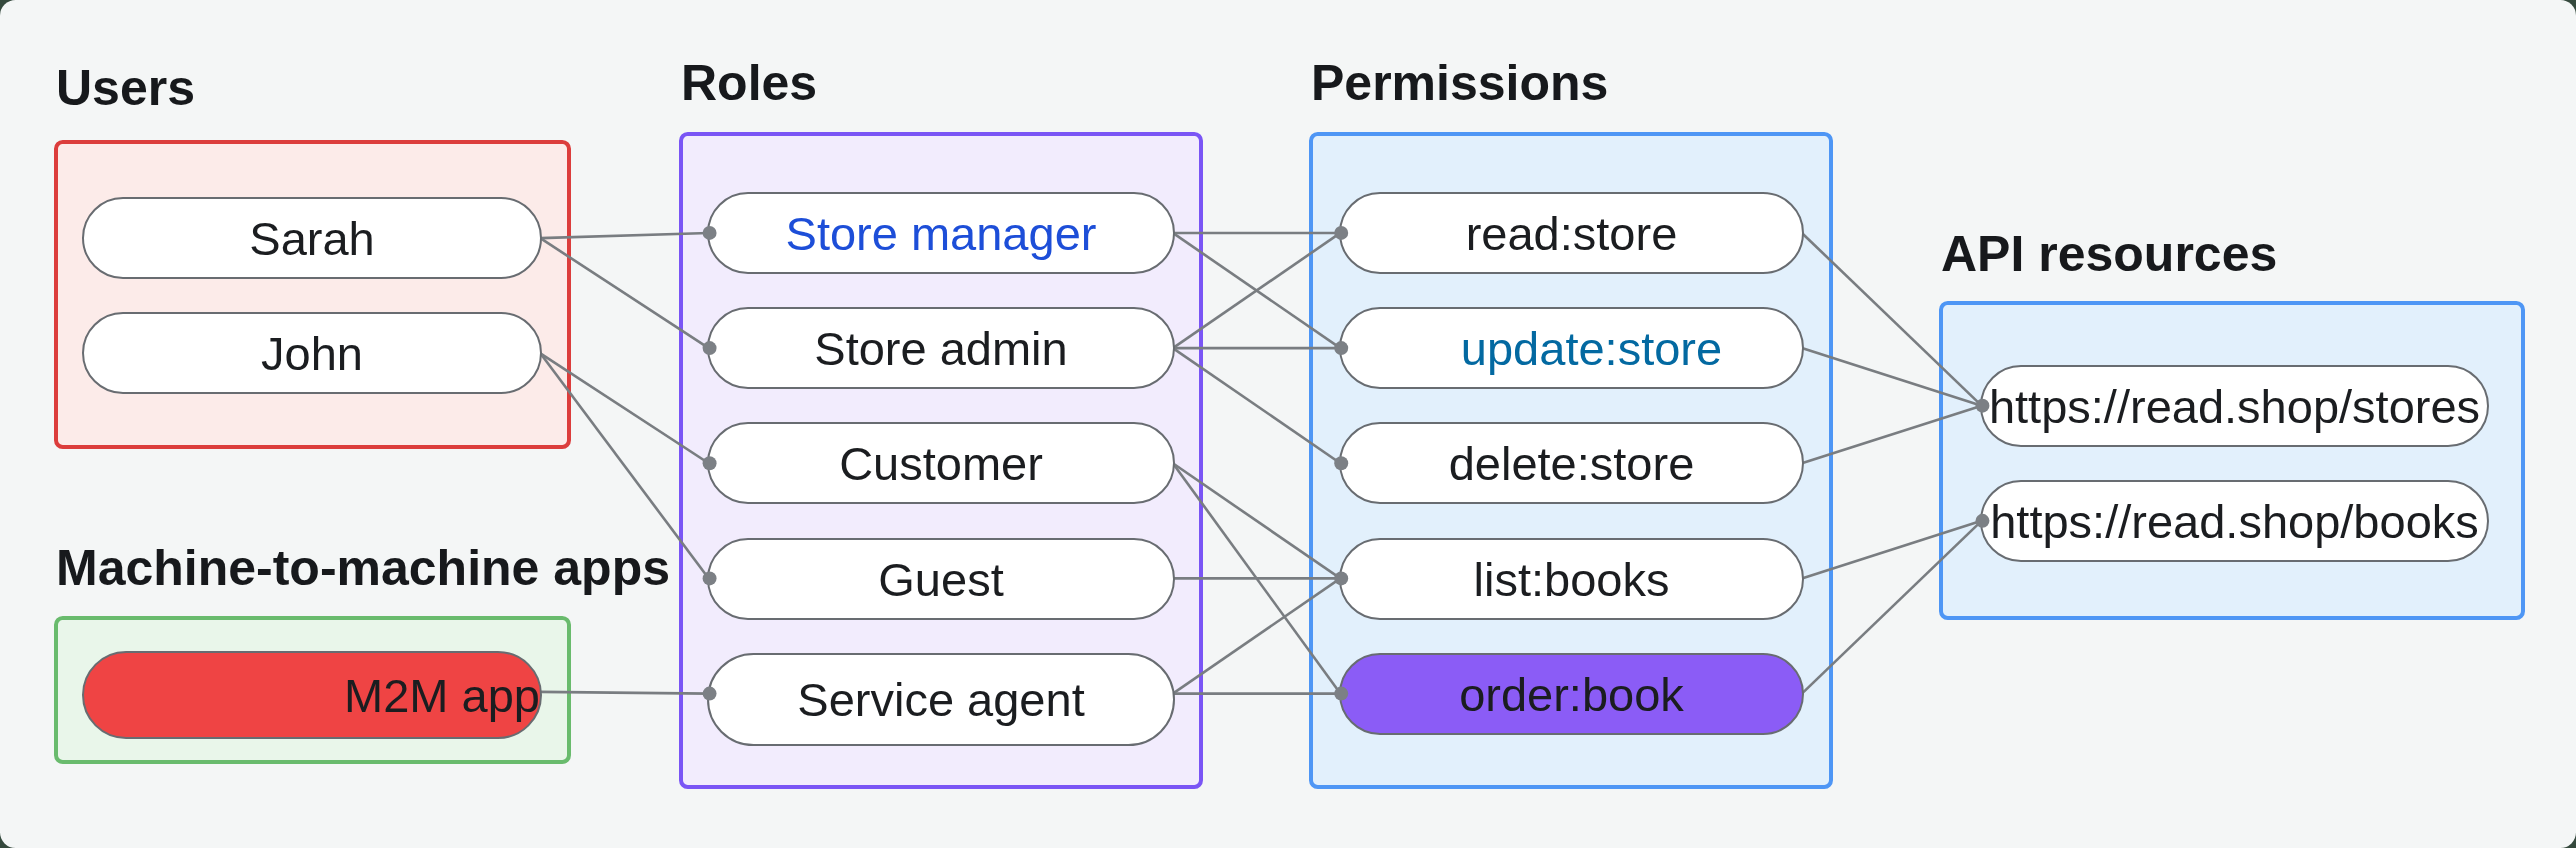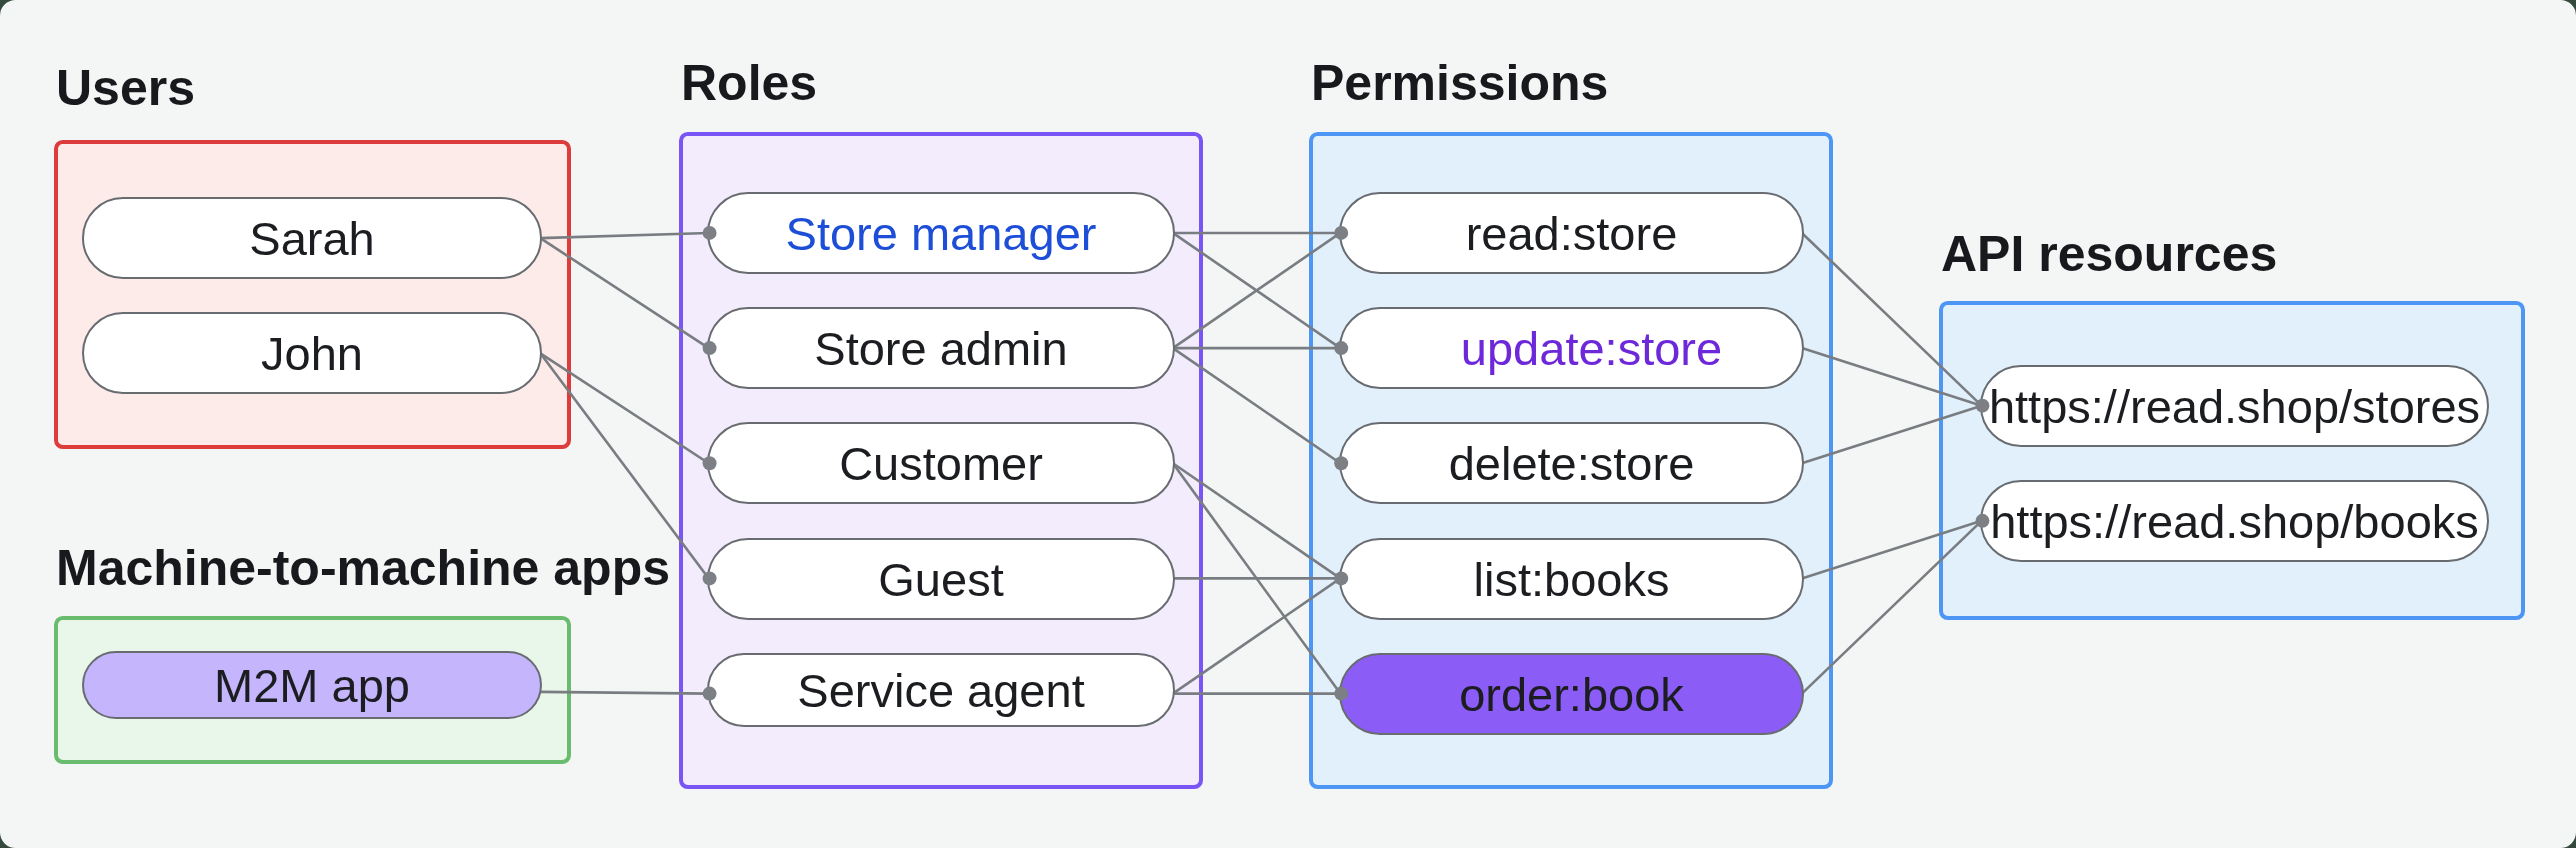--- a/index.html
+++ b/index.html
@@ -91,43 +91,43 @@
       <line x1="2065" y1="531" x2="2271" y2="465" stroke="#797d81" stroke-width="3"></line>
       <line x1="2065" y1="663" x2="2271" y2="597" stroke="#797d81" stroke-width="3"></line>
       <line x1="2065" y1="795" x2="2271" y2="597" stroke="#797d81" stroke-width="3"></line>
     </svg>
     <div class="node" style="left: 82px; top: 197px; width: 460px; height: 82px; border-color: rgb(104, 108, 113); background: rgb(255, 255, 255);">
       <span style="color: rgb(27, 29, 32);">Sarah</span>
     </div>
     <div class="node" style="left: 82px; top: 312px; width: 460px; height: 82px; border-color: rgb(104, 108, 113); background: rgb(255, 255, 255);">
       <span style="color: rgb(27, 29, 32);">John</span>
     </div>
-    <div class="node" style="left: 82px; top: 651px; width: 460px; height: 68px; border-color: rgb(104, 108, 113); background: #c4b5fd;">
+    <div class="node" style="left: 82px; top: 651px; width: 460px; height: 88px; border-color: rgb(104, 108, 113); background: #ef4444; justify-content: flex-end;">
       <span style="color: rgb(27, 29, 32);">M2M app</span>
     </div>
     <div class="node" style="left: 707px; top: 192px; width: 468px; height: 82px; border-color: rgb(104, 108, 113); background: rgb(255, 255, 255);">
       <span style="color: #1d4ed8;">Store manager</span>
     </div>
     <div class="node" style="left: 707px; top: 307px; width: 468px; height: 82px; border-color: rgb(104, 108, 113); background: rgb(255, 255, 255);">
       <span style="color: rgb(27, 29, 32);">Store admin</span>
     </div>
     <div class="node" style="left: 707px; top: 422px; width: 468px; height: 82px; border-color: rgb(104, 108, 113); background: rgb(255, 255, 255);">
       <span style="color: rgb(27, 29, 32);">Customer</span>
     </div>
     <div class="node" style="left: 707px; top: 538px; width: 468px; height: 82px; border-color: rgb(104, 108, 113); background: rgb(255, 255, 255);">
       <span style="color: rgb(27, 29, 32);">Guest</span>
     </div>
-    <div class="node" style="left: 707px; top: 653px; width: 468px; height: 74px; border-color: rgb(104, 108, 113); background: rgb(255, 255, 255);">
+    <div class="node" style="left: 707px; top: 653px; width: 468px; height: 93px; border-color: rgb(104, 108, 113); background: rgb(255, 255, 255);">
       <span style="color: rgb(27, 29, 32);">Service agent</span>
     </div>
     <div class="node" style="left: 1339px; top: 192px; width: 465px; height: 82px; border-color: rgb(104, 108, 113); background: rgb(255, 255, 255);">
       <span style="color: rgb(27, 29, 32);">read:store</span>
     </div>
     <div class="node" style="left: 1339px; top: 307px; width: 465px; height: 82px; border-color: rgb(104, 108, 113); background: rgb(255, 255, 255);">
-      <span style="color: #6d28d9; margin-left: 40px;">update:store</span>
+      <span style="color: #0369a1; margin-left: 40px;">update:store</span>
     </div>
     <div class="node" style="left: 1339px; top: 422px; width: 465px; height: 82px; border-color: rgb(104, 108, 113); background: rgb(255, 255, 255);">
       <span style="color: rgb(27, 29, 32);">delete:store</span>
     </div>
     <div class="node" style="left: 1339px; top: 538px; width: 465px; height: 82px; border-color: rgb(104, 108, 113); background: rgb(255, 255, 255);">
       <span style="color: rgb(27, 29, 32);">list:books</span>
     </div>
     <div class="node" style="left: 1339px; top: 653px; width: 465px; height: 82px; border-color: rgb(104, 108, 113); background: #8b5cf6;">
       <span style="color: rgb(27, 29, 32);">order:book</span>
     </div>

